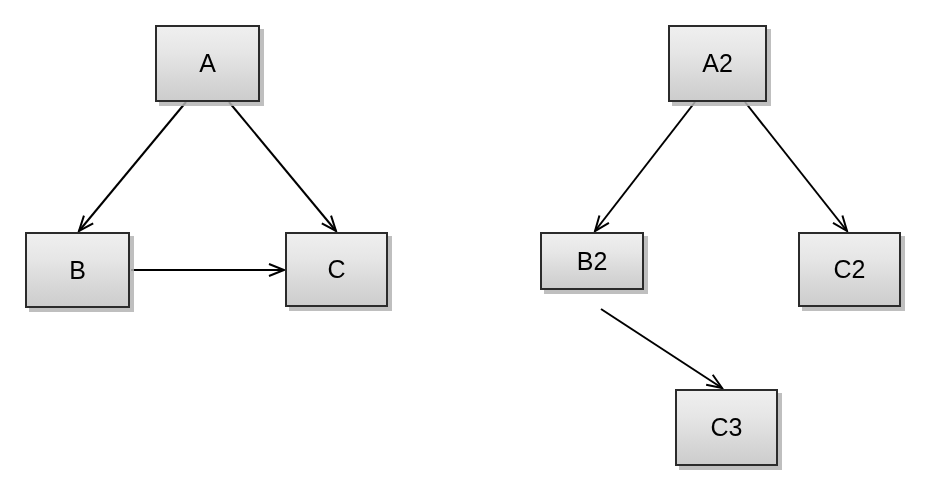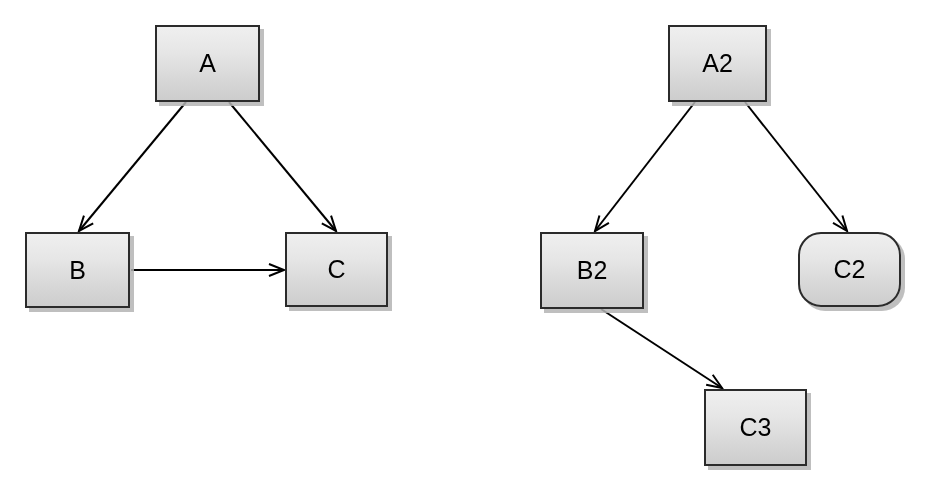--- a/index.html
+++ b/index.html
@@ -76,25 +76,25 @@
   </div>
 
   <div class="node" id="node-c" style="left: 285px; top: 232px; width: 103px; height: 75px;">
     <span class="node-label">C</span>
   </div>
 
   <div class="node" id="node-a2" style="left: 668px; top: 25px; width: 99px; height: 77px;">
     <span class="node-label">A2</span>
   </div>
 
-  <div class="node" id="node-b2" style="left: 540px; top: 232px; width: 104px; height: 77px;">
+  <div class="node" id="node-b2" style="left: 540px; top: 232px; width: 104px; height: 58px;">
     <span class="node-label">B2</span>
   </div>
 
-  <div class="node" id="node-c2" style="left: 798px; top: 232px; width: 103px; height: 75px; border-radius: 23px;">
+  <div class="node" id="node-c2" style="left: 798px; top: 232px; width: 103px; height: 75px;">
     <span class="node-label">C2</span>
   </div>
 
-  <div class="node" id="node-c3" style="left: 675px; top: 389px; width: 103px; height: 77px; margin-left: 29px;">
+  <div class="node" id="node-c3" style="left: 675px; top: 389px; width: 103px; height: 77px;">
     <span class="node-label">C3</span>
   </div>
 
 </div>
 
 </body></html>

